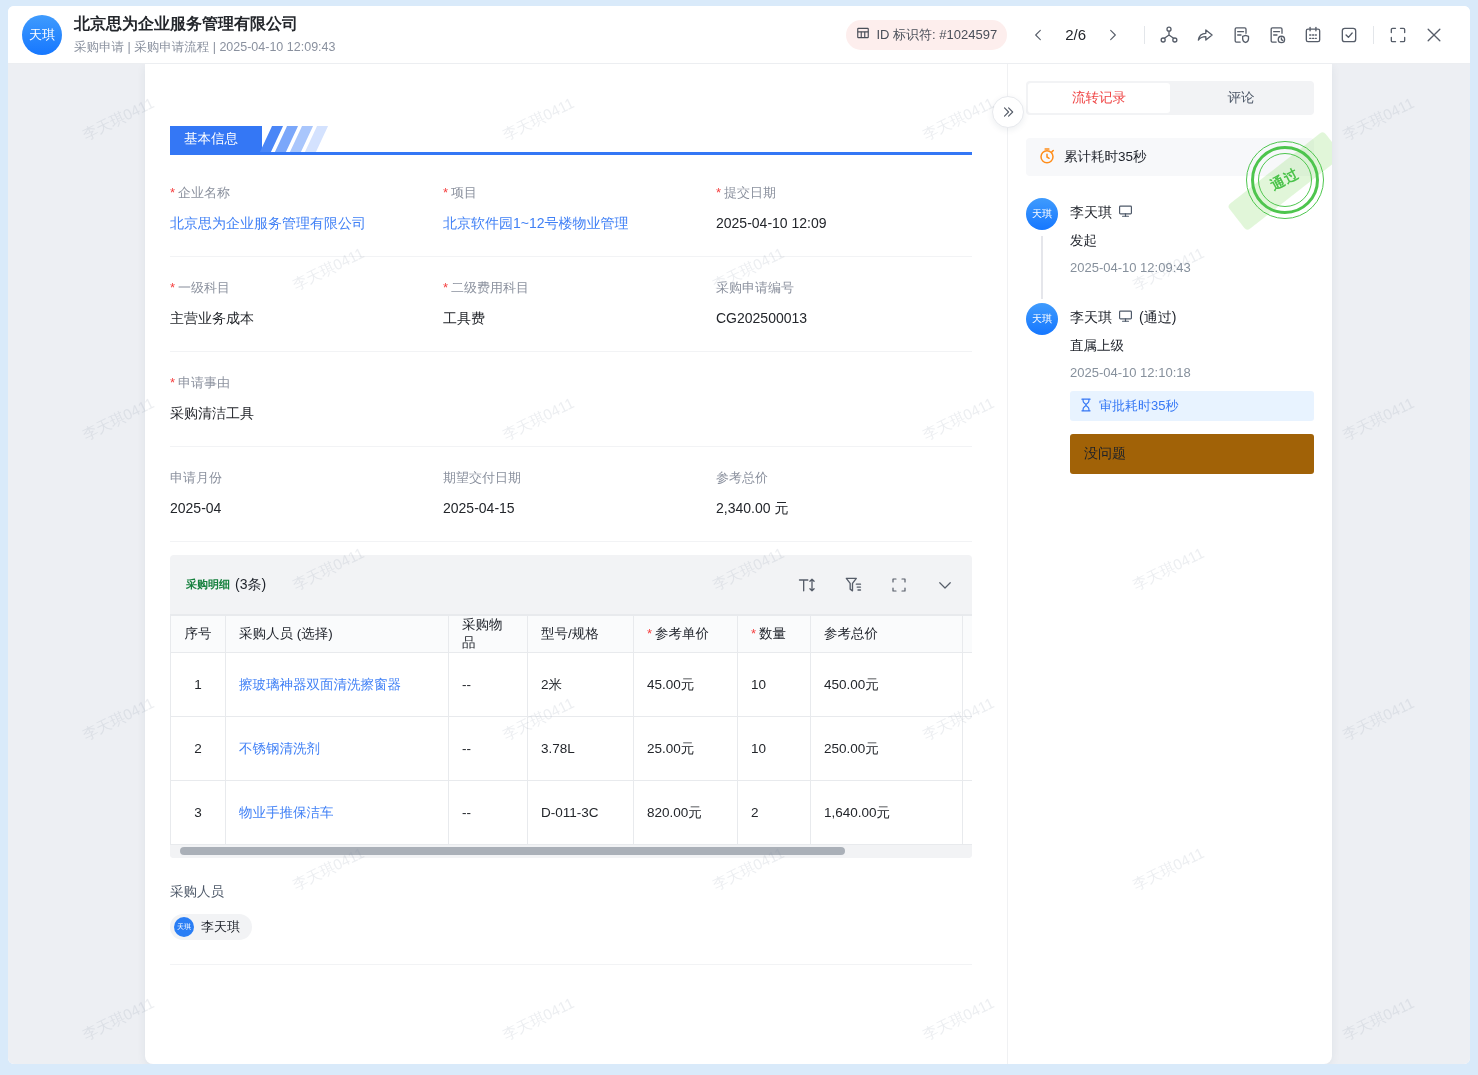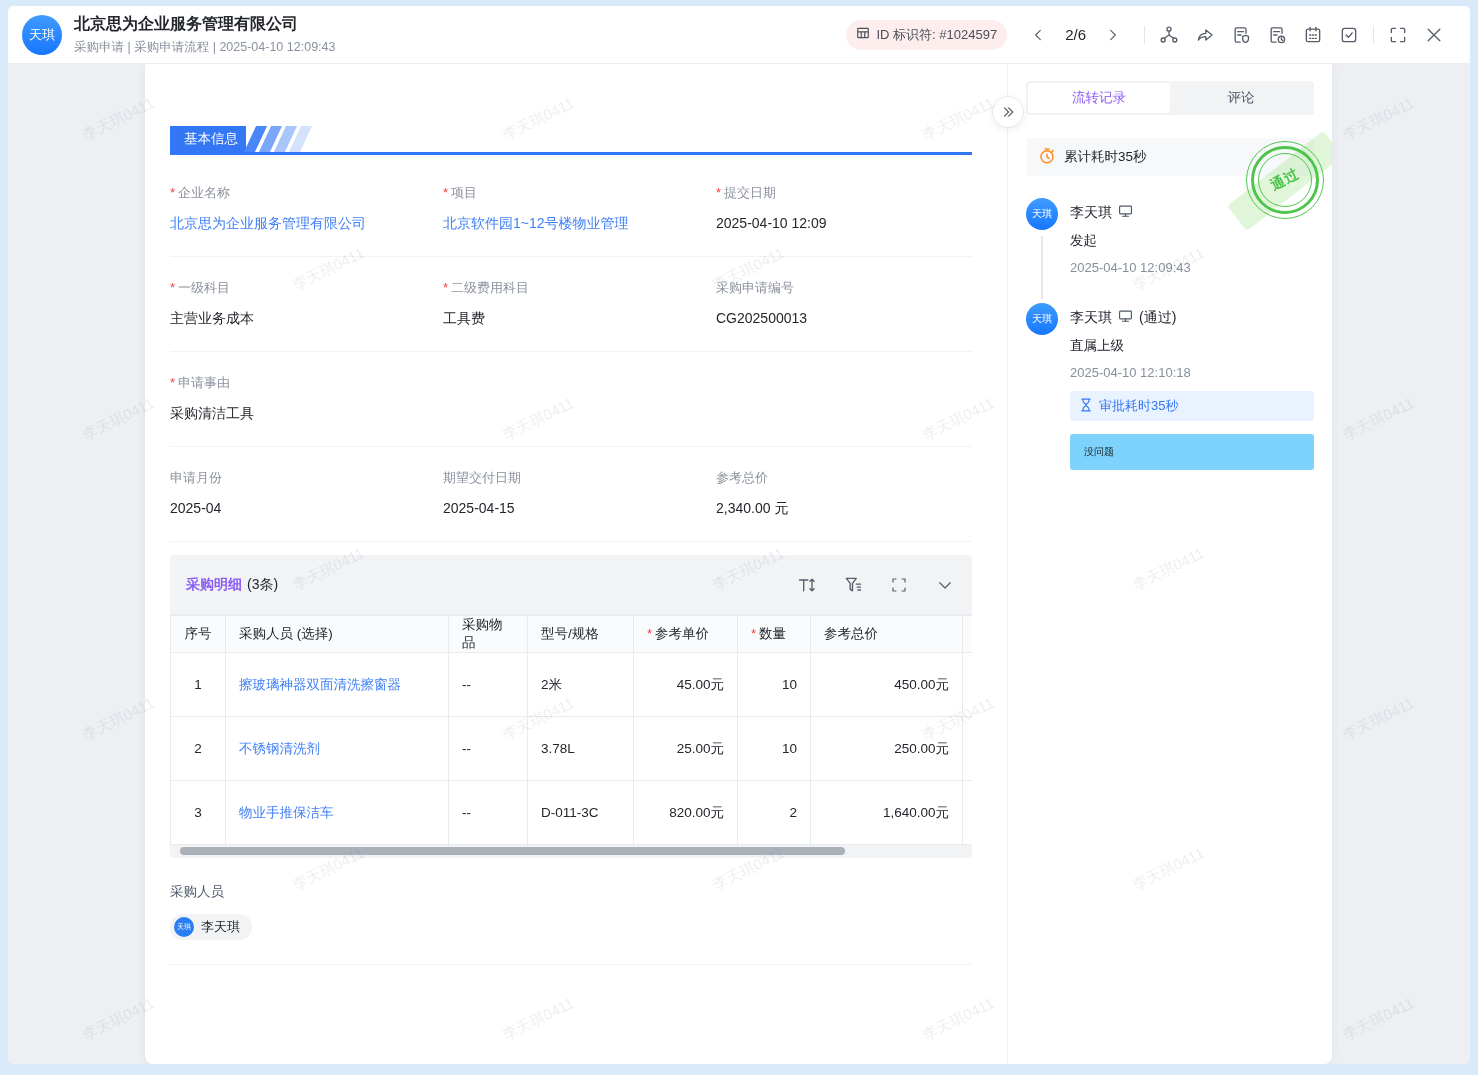--- a/index.html
+++ b/index.html
@@ -32,47 +32,47 @@
   .card { position:absolute; left:137px; right:138px; top:0; bottom:0; background:#fff;
     border-radius:0 0 8px 8px; box-shadow:0 2px 10px rgba(30,50,80,.07); display:flex; overflow:hidden; }
   .main { flex:1; min-width:0; padding:21px 35px 0 25px; overflow:hidden; }
 
   
   .notice { background:#f3f4f6; border-radius:4px; padding:14px 22px; font-size:14px;
     color:#23262b; line-height:30px; }
 
   
   .sechead { margin-top:41px; border-bottom:3px solid #3477f5; display:flex; align-items:stretch; height:29px; }
-  .sectag { background:#3477f5; color:#fff; font-size:13.5px; padding:0 8px 0 14px;
+  .sectag { background:#3477f5; color:#fff; font-size:13.5px; padding:0 24px 0 14px;
     display:flex; align-items:center; }
   .stripe { width:11px; margin-left:4px; transform:skewX(-25deg); }
   .s1{background:#4a86f7;} .s2{background:#7ba7fa;} .s3{background:#a9c6fc;} .s4{background:#d4e2fe;}
 
   
   .frow { display:grid; grid-template-columns:273px 273px 1fr; padding:22px 0 23px;
     border-bottom:1px solid #f2f3f5; }
   .frow.first { padding-top:29px; }
   .flabel { font-size:13px; color:#8b919e; }
   .star { color:#f53f3f; margin-right:3px; font-size:13px; }
   .fvalue { margin-top:13px; font-size:14px; color:#23262b; }
   .link { color:#4080f6; cursor:pointer; }
 
   
   .panel { margin-top:13px; background:#f2f3f5; border-radius:4px; overflow:hidden; }
   .panelhead { height:59px; display:flex; align-items:center; padding:0 16px; }
-  .ptitle { font-size:14px; font-weight:700; color:#8b5cf6; }
+  .ptitle { font-size:11px; font-weight:700; color:#15803d; }
   .pcount { font-size:14px; color:#1d2129; margin-left:5px; font-weight:400; }
   .ptools { margin-left:auto; display:flex; align-items:center; gap:24px; }
   .ptools .iconbtn { width:22px; height:22px; }
   .tclip { overflow:hidden; background:#fff; border-top:1px solid #e8eaed; }
   table { width:952px; table-layout:fixed; border-collapse:collapse; background:#fff; }
   th,td { border:1px solid #e8eaed; font-weight:400; }
   th { height:34px; background:#fafbfc; font-size:13.5px; color:#1d2129; text-align:left; padding:0 13px; }
   td { height:64px; font-size:13.5px; color:#23262b; padding:0 13px; }
-  .ctr { text-align:center; } .rgt { text-align:right; }
+  .ctr { text-align:center; } .rgt { }
   .scrollstrip { height:13px; position:relative; background:#f2f3f5; }
   .thumb { position:absolute; left:10px; top:2px; width:665px; height:8px; border-radius:4px;
     background:#aab0b8; cursor:pointer; }
 
   
   .pblock { padding:25px 0 24px; border-bottom:1px solid #f2f3f5; }
   .plabel { font-size:13.5px; color:#4e5969; }
   .ptag { margin-top:13px; display:inline-flex; align-items:center; gap:7px;
     background:#f2f3f5; border-radius:14px; padding:3px 12px 3px 4px; cursor:pointer; }
   .ptag .mini { width:20px; height:20px; border-radius:50%; background:#2a7ef5; color:#fff;
@@ -81,39 +81,39 @@
 
   
   .vdivider { width:1px; background:#f0f1f3; }
   .sidebar { width:324px; flex:0 0 324px; position:relative; padding:17px 18px; }
   .collapse { position:absolute; left:-16px; top:32px; width:32px; height:32px; border-radius:50%;
     background:#fff; border:1px solid #e7e9ed; box-shadow:0 2px 6px rgba(30,50,80,.08);
     display:flex; align-items:center; justify-content:center; cursor:pointer; z-index:6; }
   .tabs { display:flex; background:#f2f3f5; border-radius:4px; padding:2px; height:34px; }
   .tab { flex:1; display:flex; align-items:center; justify-content:center; font-size:13.5px;
     color:#4e5969; border-radius:3px; cursor:pointer; }
-  .tab.active { background:#fff; color:#8b5cf6; }
+  .tab.active { background:#fff; color:#ef4444; }
   .elapsed { margin-top:23px; background:#f7f8fa; border-radius:4px; height:38px;
     display:flex; align-items:center; gap:8px; padding:0 12px; font-size:13.5px; color:#1d2129; }
   .timeline { margin-top:22px; position:relative; }
   .titem { position:relative; padding-left:44px; }
   .titem + .titem { margin-top:28px; }
   .titem:not(:last-child)::after { content:""; position:absolute; left:15px; top:38px; bottom:-24px;
     width:2px; background:#e5e6eb; }
   .tavatar { position:absolute; left:0; top:0; width:32px; height:32px; border-radius:50%;
     background:linear-gradient(180deg,#3f9bfd,#1677ff); color:#fff; font-size:10px;
     display:flex; align-items:center; justify-content:center; }
   .tname { font-size:14px; color:#1d2129; font-weight:500; display:flex; align-items:center; gap:6px; padding-top:6px; }
   .tsuffix { font-weight:500; }
   .taction { margin-top:10px; font-size:13.5px; color:#1d2129; }
   .ttime { margin-top:10px; font-size:13px; color:#86909c; }
   .durbadge { margin-top:11px; background:#e8f3ff; color:#3477f5; font-size:13px; border-radius:3px;
     padding:6px 10px; display:flex; align-items:center; gap:7px; }
-  .commentbox { margin-top:13px; background:#7dd3fc; border-radius:3px; padding:11px 14px;
-    font-size:10px; color:#1d2129; }
+  .commentbox { margin-top:13px; background:#a16207; border-radius:3px; padding:11px 14px;
+    font-size:14px; color:#1d2129; }
 
   
   .stamp { position:absolute; top:77px; right:8px; width:78px; height:78px; z-index:5; opacity:.92; }
   .ribbon { position:absolute; left:-22px; top:24px; width:122px; height:32px; border-radius:4px;
     background:rgba(150,225,120,.30); transform:rotate(-38deg); }
   .ring { position:absolute; border-radius:50%; border:solid #3fc13f; }
   .r1 { inset:0; border-width:1.5px; }
   .r2 { inset:5px; border-width:3px; }
   .r3 { inset:12px; border-width:1.5px; }
   .stamptext { position:absolute; inset:0; display:flex; align-items:center; justify-content:center;

